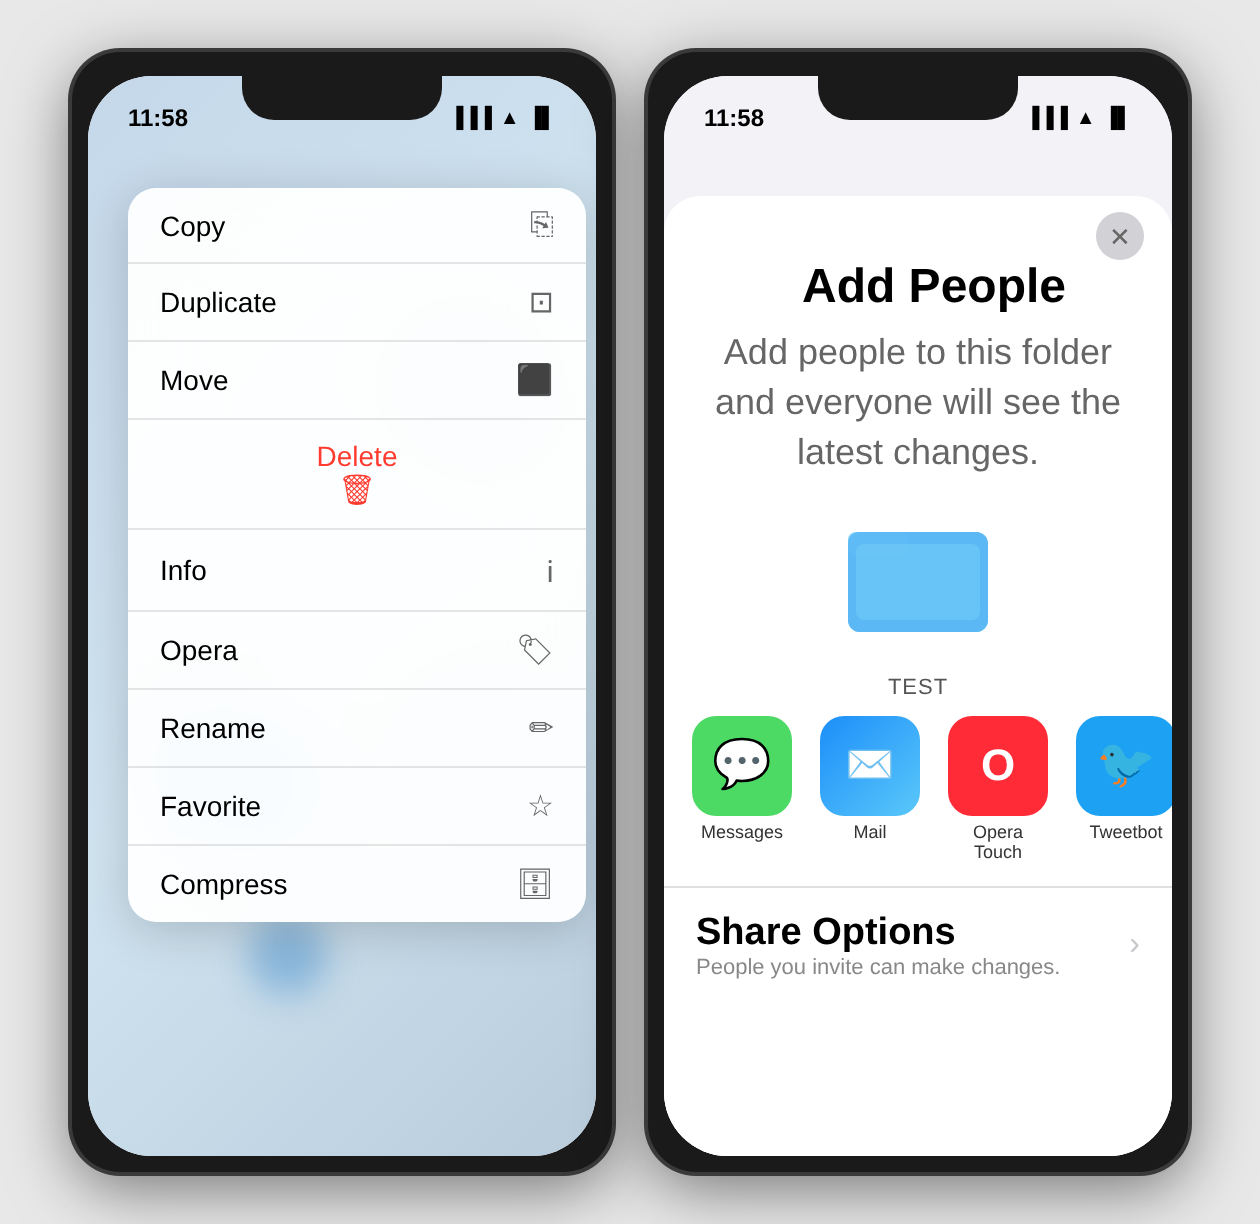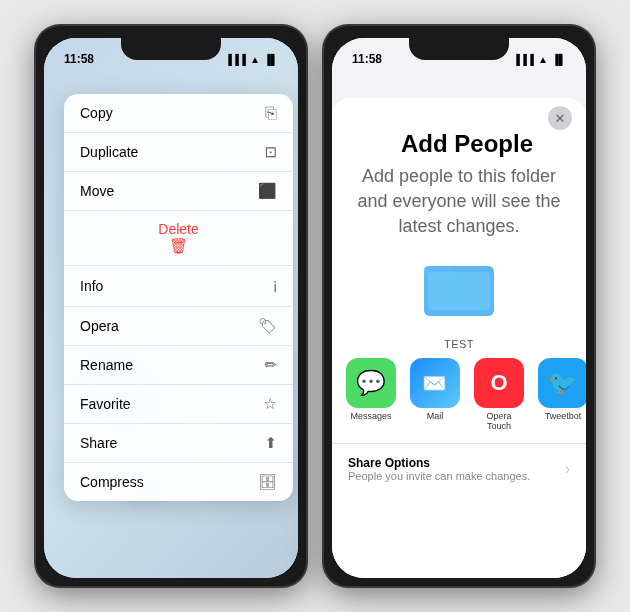--- a/index.html
+++ b/index.html
@@ -248,21 +248,21 @@
 
     .share-options-row {
       display: flex;
       justify-content: space-between;
       align-items: center;
       padding: 12px 16px;
       border-top: 0.5px solid #e0e0e0;
       margin-top: 4px;
     }
     .share-options-text h4 {
-      font-size: 12px;
+      font-size: 19px;
       font-weight: 600;
       color: #000;
     }
     .share-options-text p {
       font-size: 11px;
       color: #888;
     }
     .chevron-right {
       color: #c7c7cc;
       font-size: 16px;
@@ -326,24 +326,20 @@
         </div>
         <div class="menu-item">
           <span>Rename</span>
           <span class="menu-item-icon">✏</span>
         </div>
         <div class="menu-item">
           <span>Favorite</span>
           <span class="menu-item-icon">☆</span>
         </div>
         <div class="menu-item">
-          <span>Share</span>
-          <span class="menu-item-icon">⬆</span>
-        </div>
-        <div class="menu-item">
           <span>Compress</span>
           <span class="menu-item-icon">🗄</span>
         </div>
       </div>
 
       <div class="folder-bottom">
         <div class="folder-icon-bg">
           <div class="folder-tab"></div>
           <div class="folder-body"></div>
         </div>

